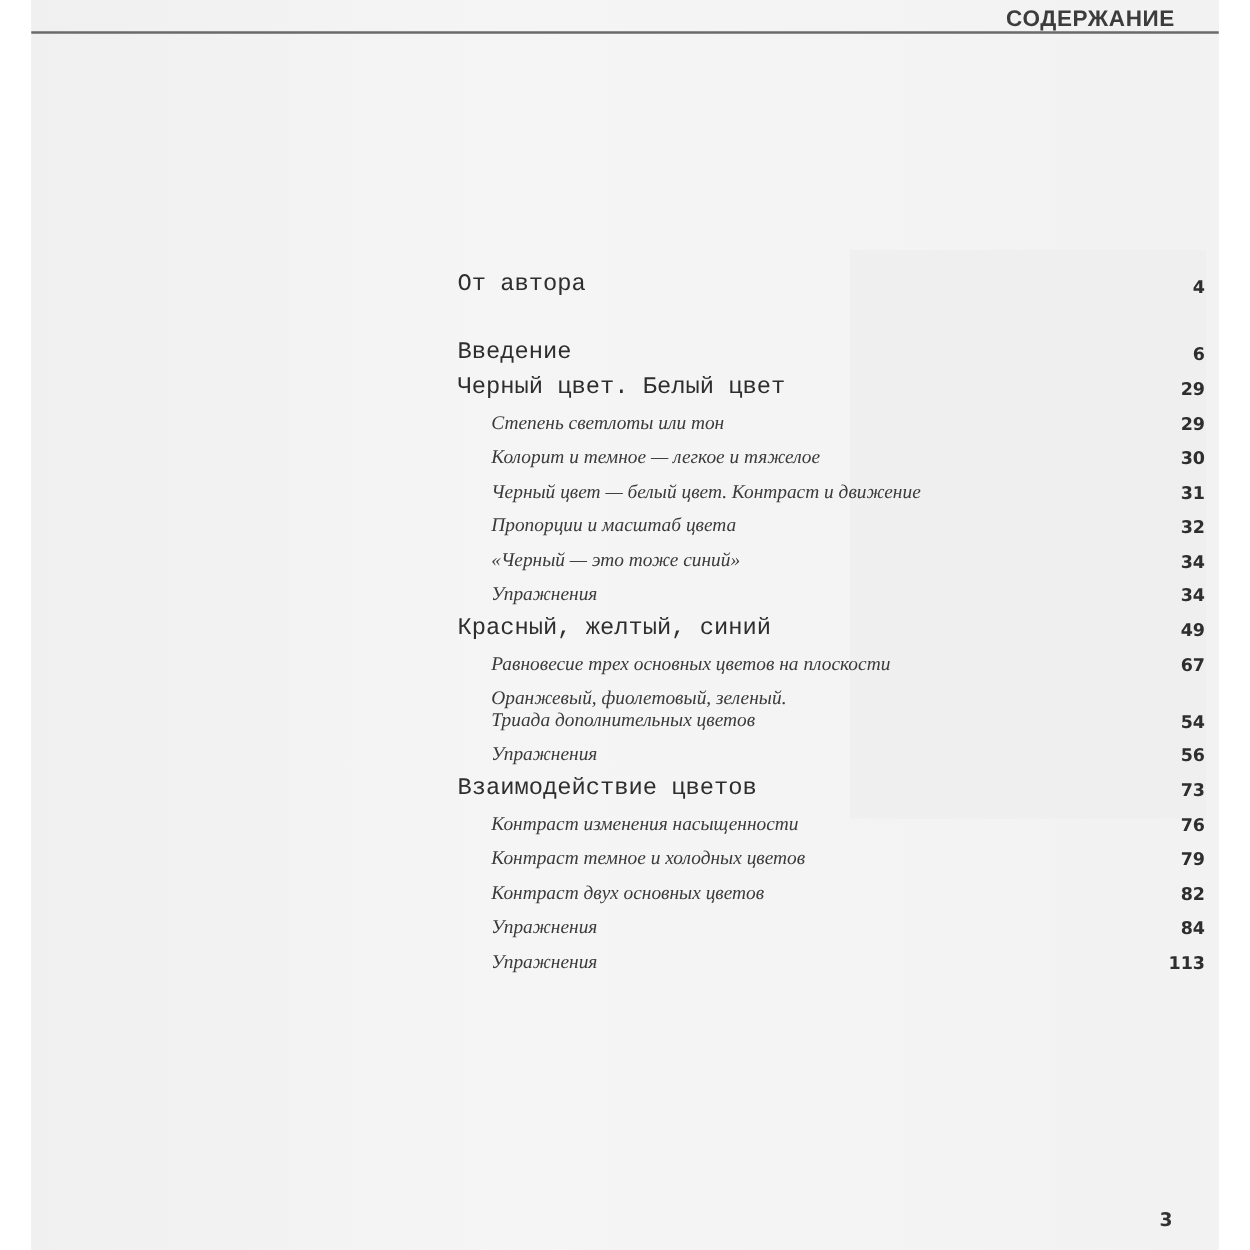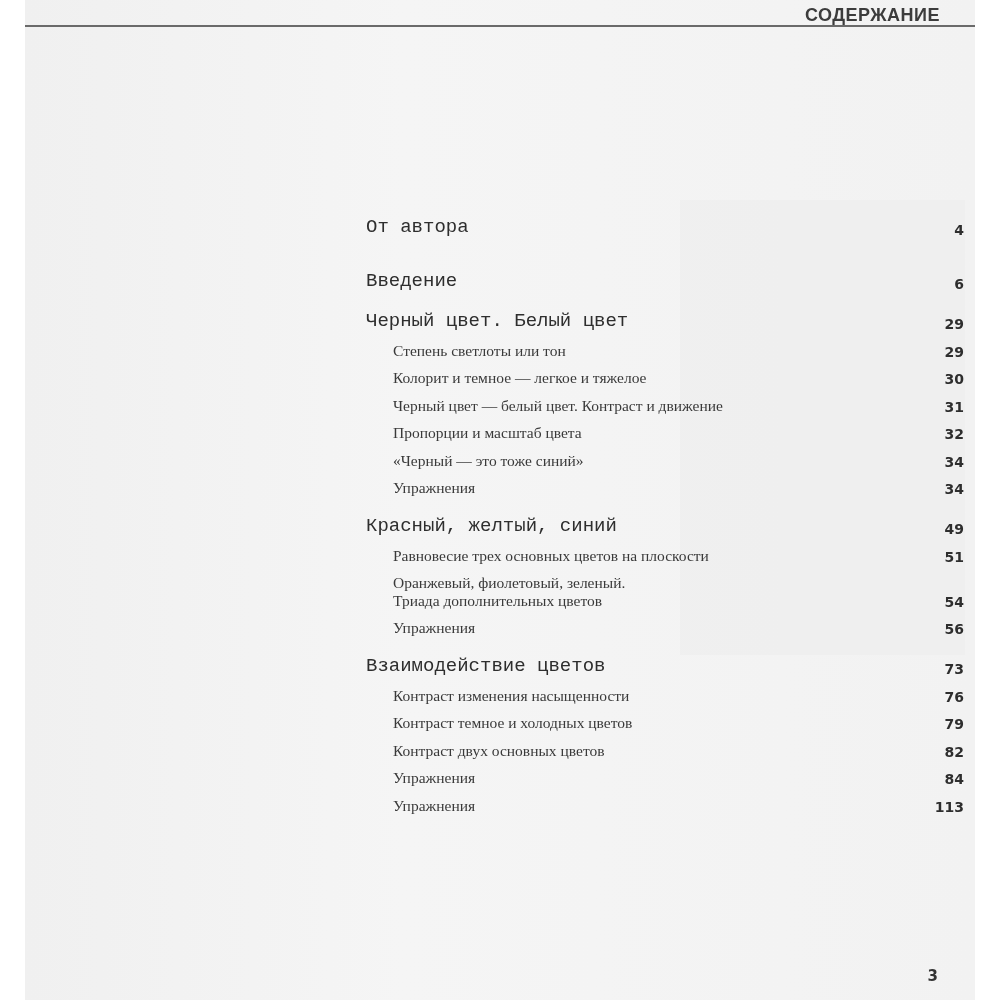--- a/index.html
+++ b/index.html
@@ -77,29 +77,30 @@
     .row.chapter {
       height: 28px;
     }
     .row.section {
       height: 27.5px;
     }
     .row.section .title {
       font-size: 15.5px;
       padding-left: 27px;
       color: #3a3a3a;
+      font-style: italic;
     }
     .row.section.two-line {
       height: 45px;
     }
     .row.section.two-line .title {
       line-height: 18px;
     }
     .gap-lg { margin-top: 26px; }
-    .gap-md { margin-top: 12px; }
+    .gap-md { margin-top: 0; }
     .folio {
       position: absolute;
       right: 37px;
       top: 967px;
       font-family: "DejaVu Sans", sans-serif;
       font-size: 15px;
       font-weight: bold;
       color: #333;
     }
   </style>
@@ -148,21 +149,21 @@
     <div class="row section">
       <span class="title">Упражнения</span>
       <span class="page-no">34</span>
     </div>
     <div class="row chapter gap-md">
       <span class="title">Красный, желтый, синий</span>
       <span class="page-no">49</span>
     </div>
     <div class="row section">
       <span class="title">Равновесие трех основных цветов на плоскости</span>
-      <span class="page-no">51</span>
+      <span class="page-no">67</span>
     </div>
     <div class="row section two-line">
       <span class="title">
         <span>Оранжевый, фиолетовый, зеленый.</span><br>
         <span>Триада дополнительных цветов</span>
       </span>
       <span class="page-no">54</span>
     </div>
     <div class="row section">
       <span class="title">Упражнения</span>

